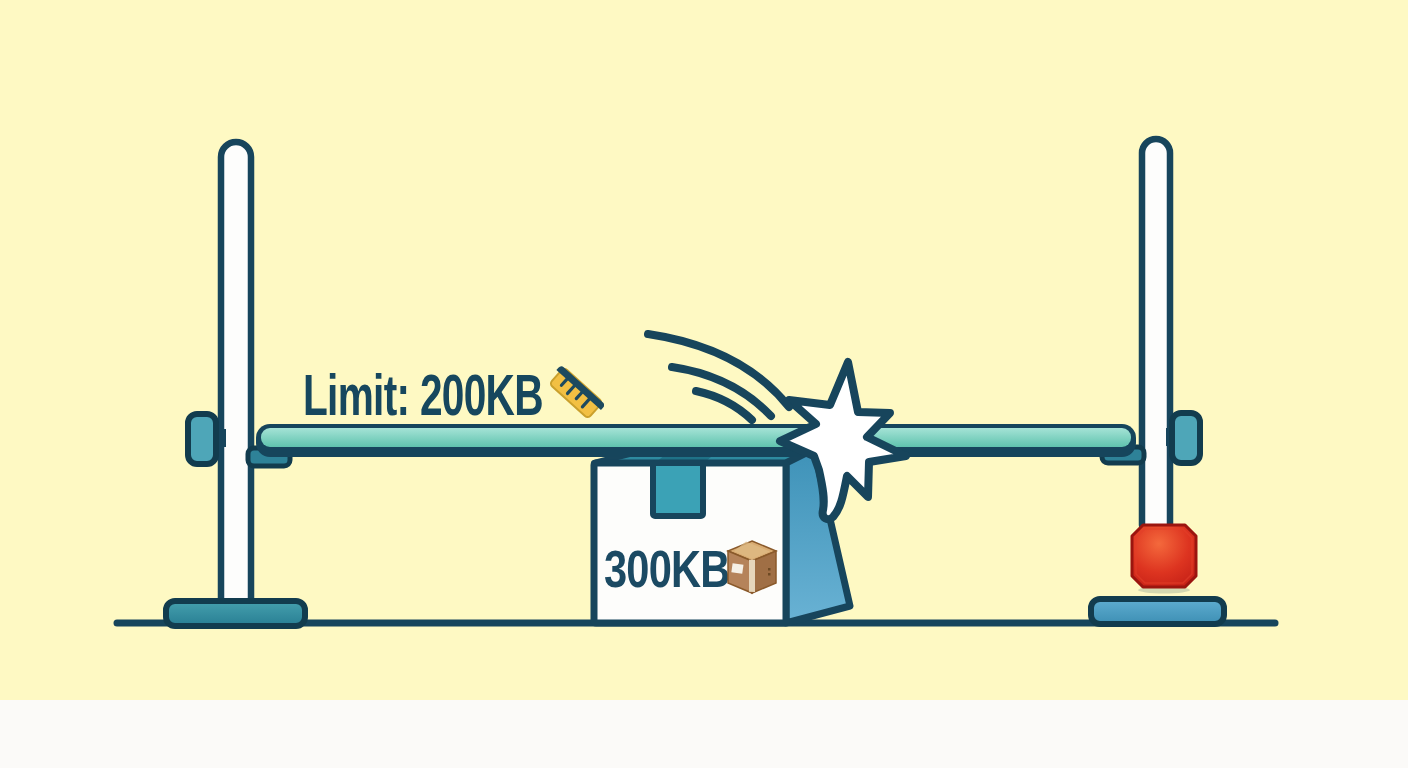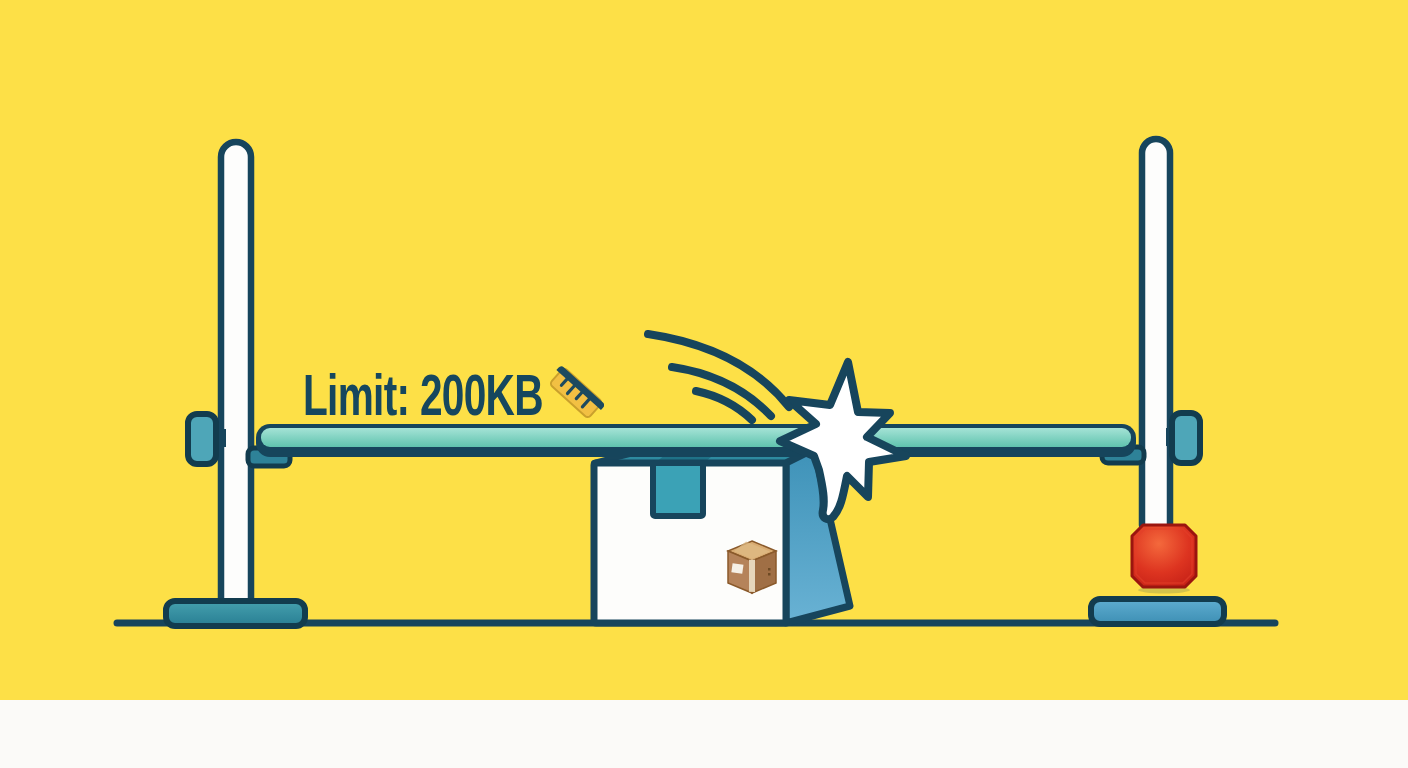--- a/index.html
+++ b/index.html
@@ -1,19 +1,19 @@
 <!DOCTYPE html>
 <html><head>
 <meta charset="utf-8">
 <style>
   html,body{margin:0;padding:0;background:#fbfaf8;}
   .scene{
     position:relative;
     width:1408px;height:700px;
-    background:#fde047;
+    background:#fef9c3;
     overflow:hidden;
     font-family:"Liberation Sans", sans-serif;
   }
   .scene svg.illustration{position:absolute;left:0;top:0;}
   .label{position:absolute;white-space:nowrap;line-height:1;font-weight:bold;}
   .label .txt{display:inline-block;transform-origin:left center;}
   .limit-label{left:303px;top:366px;font-size:58px;color:#16475e;}
   .limit-label .txt{transform:scaleX(0.70);letter-spacing:-1px;}
   .weight-label{left:604px;top:543px;font-size:52px;color:#1b4a63;}
   .weight-label .txt{transform:scaleX(0.80);letter-spacing:-1px;}
@@ -102,20 +102,23 @@
       <path d="M-26,-11 h52 a4,4 0 0 1 4,4 v3 h-60 v-3 a4,4 0 0 1 4,-4 Z" transform="translate(0,0)" fill="#1d4a5f"></path>
       <g stroke="#1d4a5f" stroke-width="3.2" stroke-linecap="round">
         <line x1="-16" y1="-4" x2="-16" y2="4"></line>
         <line x1="-6" y1="-4" x2="-6" y2="6"></line>
         <line x1="4" y1="-4" x2="4" y2="4"></line>
         <line x1="14" y1="-4" x2="14" y2="6"></line>
       </g>
     </g>
   </svg>
 
+  <div class="label weight-label">
+    <span class="txt">300KB</span>
+  </div>
   <svg class="icon package-icon" width="56" height="58" viewBox="0 0 56 58">
     <polygon points="28,3 52,13 28,23 4,13" fill="#d8ab72" stroke="#8a5a2b" stroke-width="1.5"></polygon>
     <polygon points="4,13 28,23 28,55 4,45" fill="#b5835a" stroke="#8a5a2b" stroke-width="1.5"></polygon>
     <polygon points="28,23 52,13 52,45 28,55" fill="#a06f45" stroke="#8a5a2b" stroke-width="1.5"></polygon>
     <polygon points="25,21.7 31,21.7 31,54 25,53.8" fill="#e6d6bb"></polygon>
     <polygon points="22,3.5 46,13.5 28,21 10,13.2" fill="#e0bc86" opacity="0.7"></polygon>
     <rect x="8" y="26" width="11" height="9" fill="#f5f0e6" transform="rotate(8 13 30)"></rect>
     <g fill="#6e4a24">
       <rect x="44" y="30" width="2.5" height="2.5"></rect>
       <rect x="44" y="35" width="2.5" height="2.5"></rect>

